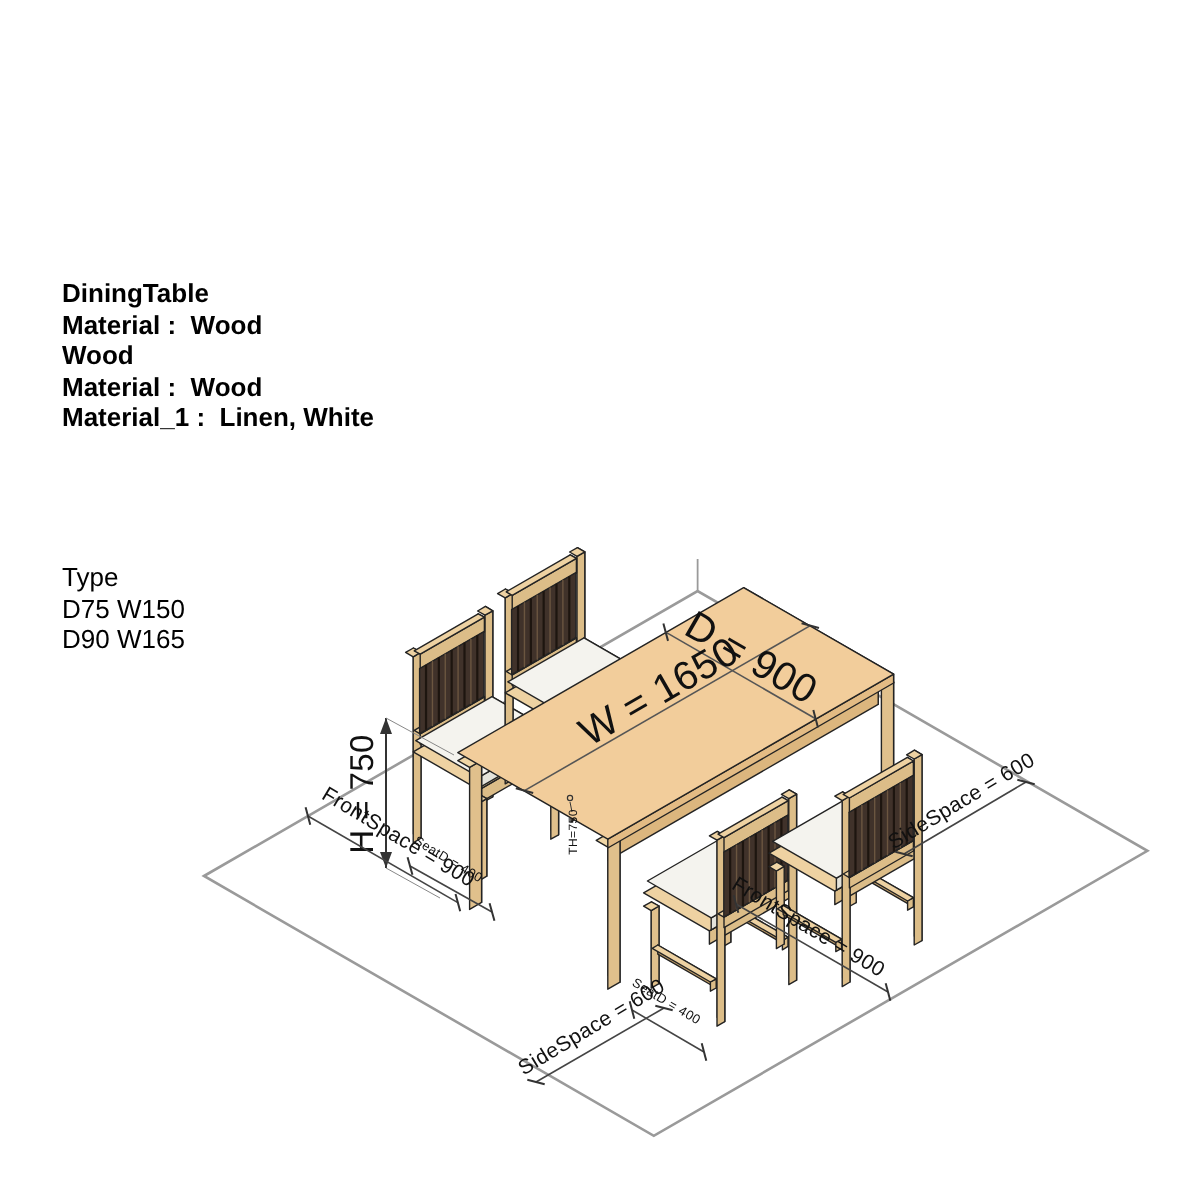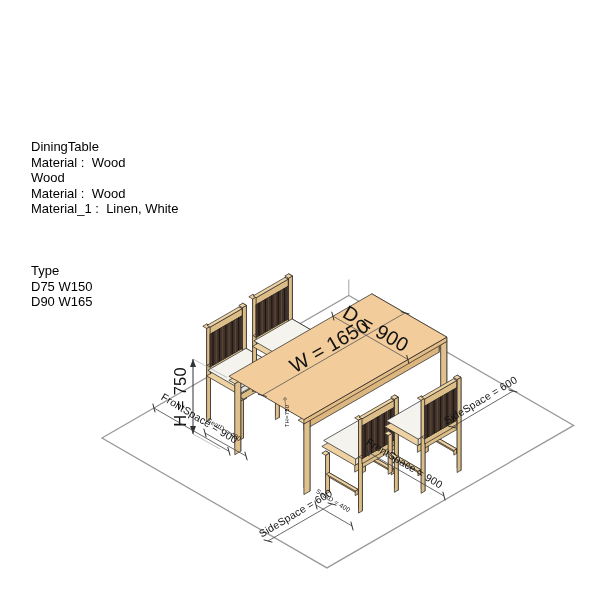--- a/index.html
+++ b/index.html
@@ -2,22 +2,22 @@
 <html><head>
 <meta charset="utf-8">
 <style>
   html,body{margin:0;padding:0;}
   body{width:600px;height:600px;background:#ffffff;position:relative;overflow:hidden;
        font-family:"Liberation Sans",sans-serif;color:#000;}
   .title{position:absolute;left:30px;top:32px;font-size:35px;line-height:46px;
          letter-spacing:-0.5px;white-space:pre;}
   .mat{position:absolute;left:31px;top:139px;font-size:13px;}
   .mat .heading{margin-bottom:14px;}
-  .mat .line{line-height:15.6px;white-space:pre;}
-  .type{position:absolute;left:31px;top:263px;font-size:13px;}
+  .mat .line{line-height:15.6px;white-space:pre;font-weight:bold;}
+  .type{position:absolute;left:31px;top:281px;font-size:13px;}
   .type .line{line-height:15.6px;white-space:pre;}
   #scene{position:absolute;left:0;top:0;}
   svg text{font-family:"Liberation Sans",sans-serif;fill:#111;}
 </style>
 </head>
 <body>
 
 <div class="title"><br></div>
 
 <div class="mat">

